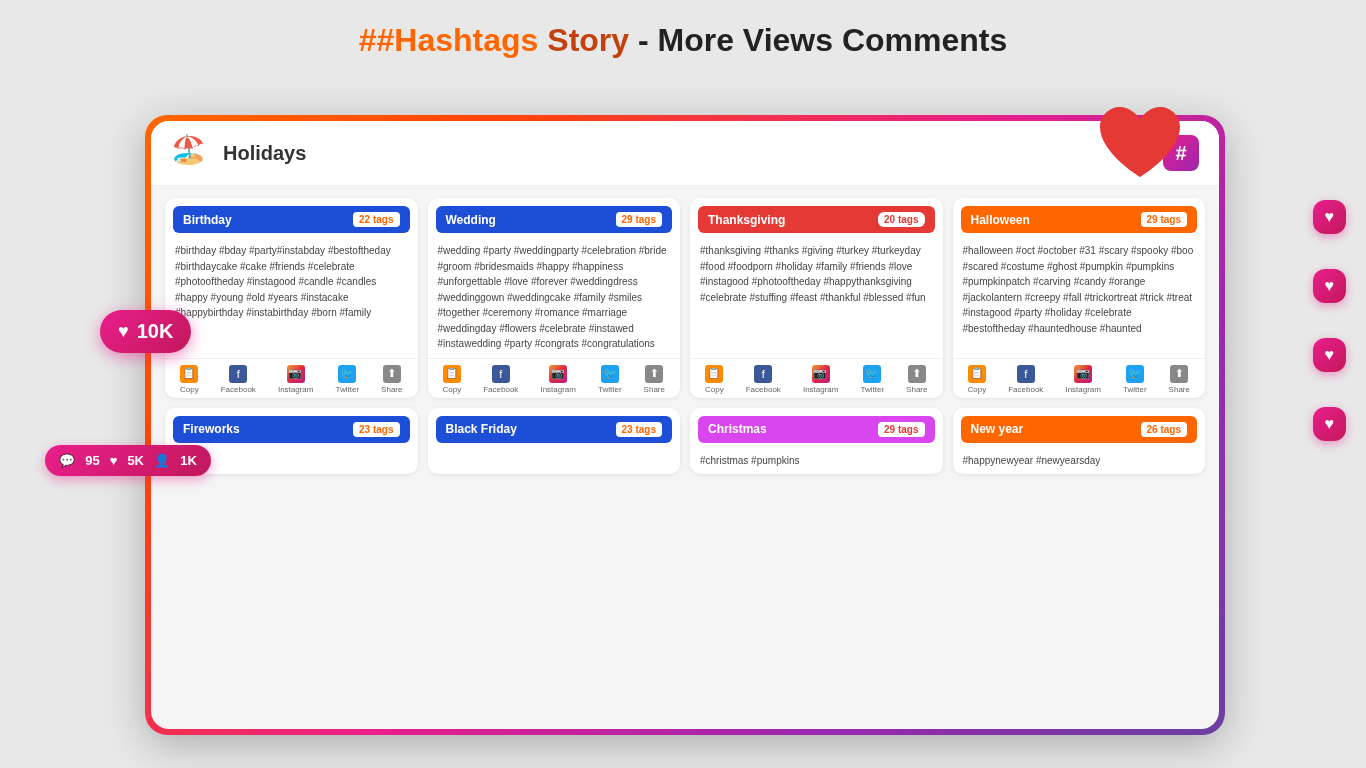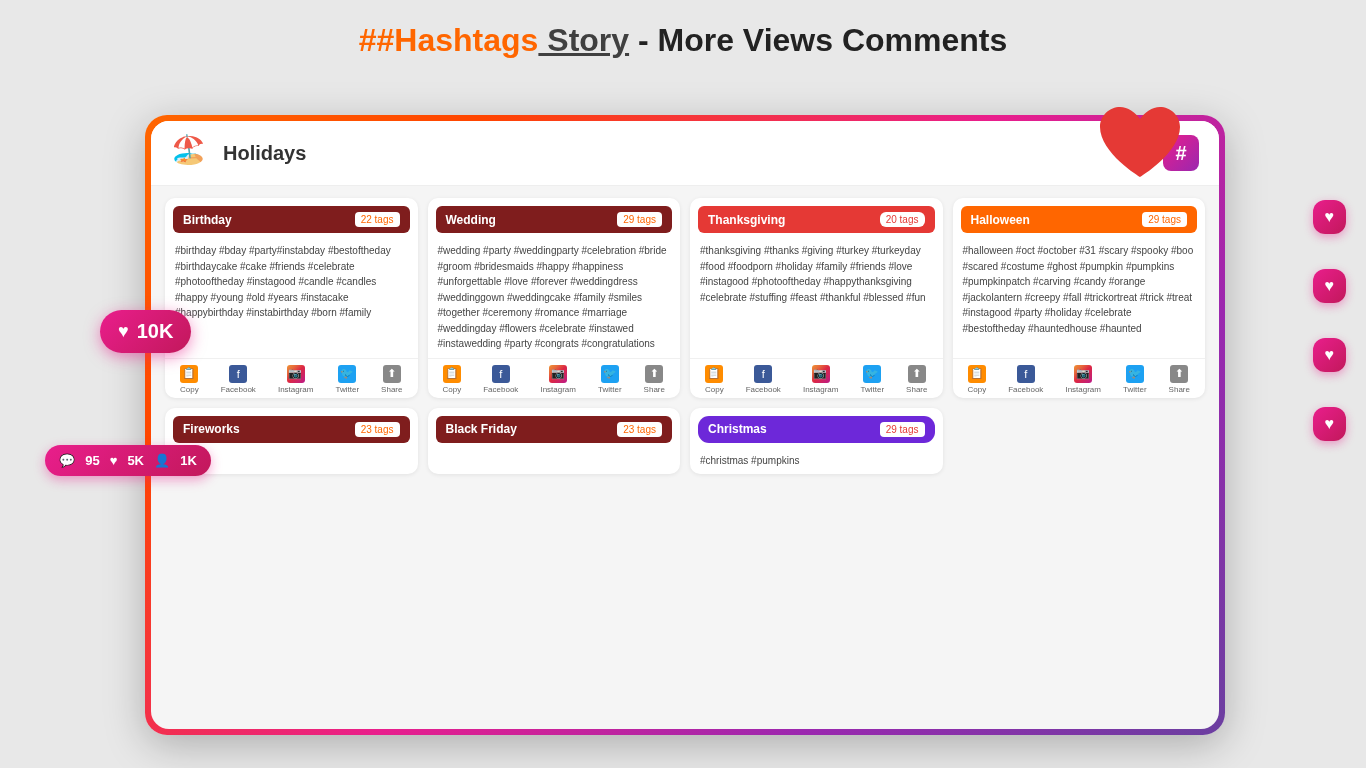--- a/index.html
+++ b/index.html
@@ -15,21 +15,21 @@
     
     .page-header {
       text-align: center;
       padding: 22px 0 18px;
       font-size: 32px;
       font-weight: 700;
       color: #333;
     }
     .page-header .hash { color: #ff6600; }
     .page-header .hashtags { color: #ff6600; }
-    .page-header .story { color: #404040; text-decoration: underline; }
+    .page-header .story { color: #c2410c; }
     .page-header .rest { color: #222; }
 
     
     .device-frame {
       position: absolute;
       top: 115px;
       left: 145px;
       width: 1080px;
       height: 620px;
       border-radius: 22px;
@@ -103,48 +103,48 @@
       box-shadow: 0 1px 4px rgba(0,0,0,0.08);
       display: flex;
       flex-direction: column;
     }
 
     .card-header {
       display: flex;
       align-items: center;
       justify-content: space-between;
       padding: 6px 10px;
-      background: #7f1d1d;
+      background: #1d4ed8;
       border-radius: 6px;
       margin: 8px 8px 4px;
     }
     .card-title {
       color: #fff;
       font-size: 12px;
       font-weight: 700;
     }
     .card-tags-count {
       background: #fff;
       color: #ff6600;
       font-size: 10px;
-      font-weight: 400;
+      font-weight: 700;
       padding: 2px 6px;
       border-radius: 4px;
     }
 
     
     .card-thanksgiving .card-header { background: #e53935; }
     .card-thanksgiving .card-tags-count { color: #e53935; border-radius: 6px; }
 
     
     .card-halloween .card-header { background: #ff6600; }
     .card-halloween .card-tags-count { color: #ff6600; }
 
     
-    .card-christmas .card-header { background: #6d28d9; border-radius: 11px; }
+    .card-christmas .card-header { background: #d946ef; }
     .card-christmas .card-tags-count { color: #e53935; }
 
     
     .card-newyear .card-header { background: #ff6600; }
     .card-newyear .card-tags-count { color: #ff6600; }
 
     .card-body {
       flex: 1;
       padding: 6px 10px;
       font-size: 10px;
@@ -436,20 +436,28 @@
 
   </div>
         <div class="hashtag-card card-christmas">
     <div class="card-header">
       <span class="card-title">Christmas</span>
       <span class="card-tags-count">29 tags</span>
     </div>
     <div class="card-body">#christmas #pumpkins</div>
 
   </div>
+        <div class="hashtag-card card-newyear">
+    <div class="card-header">
+      <span class="card-title">New year</span>
+      <span class="card-tags-count">26 tags</span>
+    </div>
+    <div class="card-body">#happynewyear #newyearsday</div>
+
+  </div>
       </div>
 
   </div>
 </div>
 
 <div class="deco-heart-large">
   <svg viewBox="0 0 90 80" fill="none" xmlns="http://www.w3.org/2000/svg">
     <path d="M45 72 C45 72 5 48 5 22 C5 10 15 2 25 2 C33 2 40 7 45 14 C50 7 57 2 65 2 C75 2 85 10 85 22 C85 48 45 72 45 72Z" fill="#e53935" stroke="none"></path>
   </svg>
 </div>

